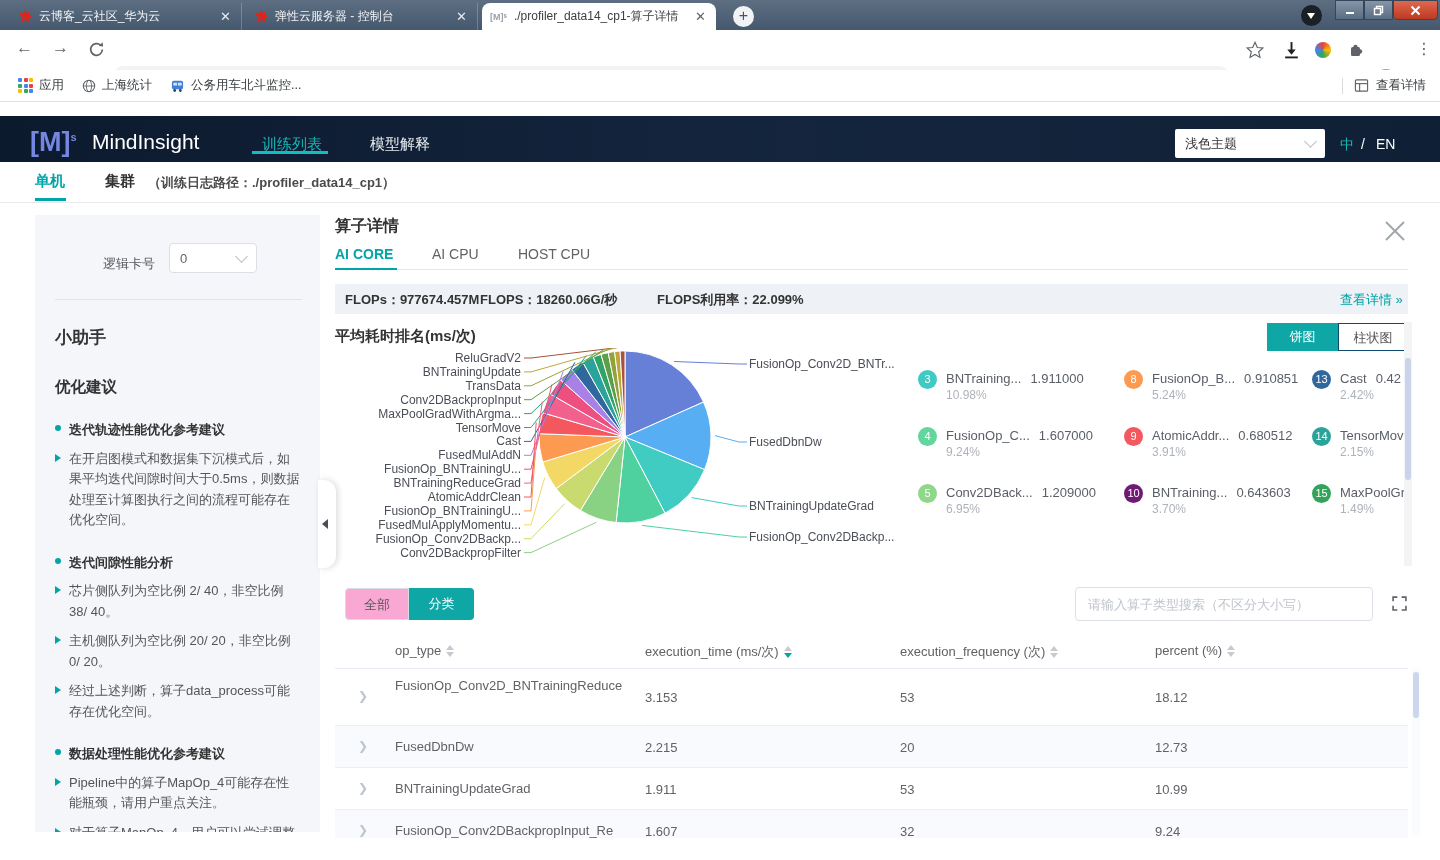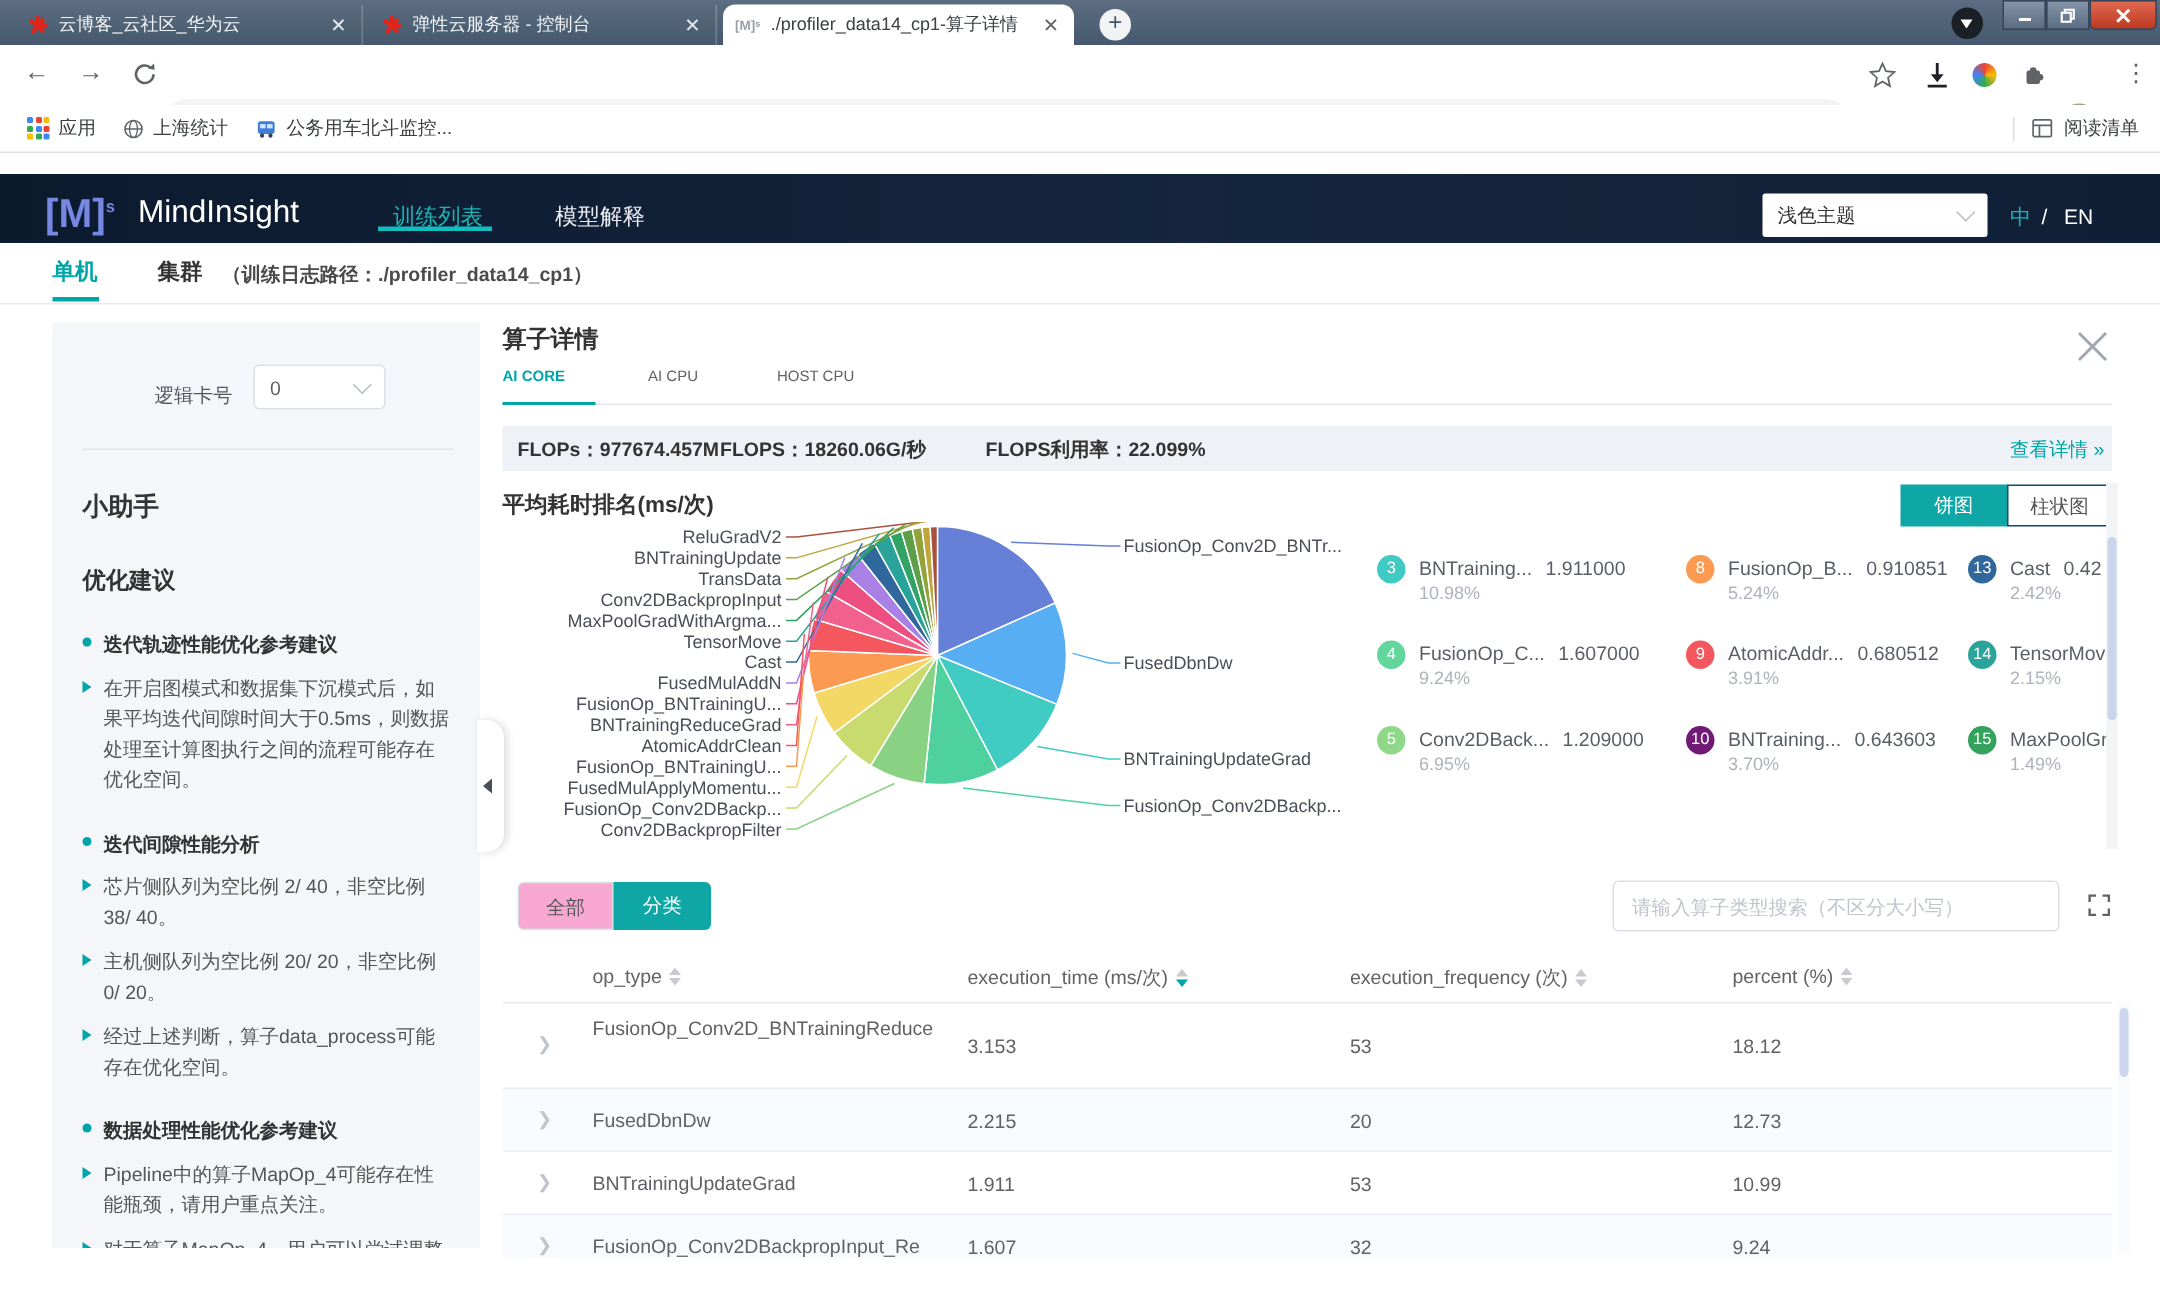--- a/index.html
+++ b/index.html
@@ -89,21 +89,21 @@
     border-left:6px solid #00a5a7;margin-top:5px;flex:none;}
   .sb-handle{position:absolute;left:318px;top:480px;width:18px;height:88px;background:#fff;
     border-radius:0 12px 12px 0;box-shadow:2px 0 6px rgba(0,0,0,.14);}
   .sb-handle i{position:absolute;left:4px;top:39px;width:0;height:0;border-top:5px solid transparent;
     border-bottom:5px solid transparent;border-right:6px solid #4a4f57;}
 
   
   .main-title{position:absolute;left:335px;top:216px;font-size:16px;font-weight:bold;color:#333;}
   .panel-close{position:absolute;left:1383px;top:219px;width:26px;height:26px;}
   .mtabs-border{position:absolute;left:335px;top:269px;width:1073px;height:1px;background:#e4e7ed;}
-  .mtab{position:absolute;top:246px;font-size:10px;color:#606266;}
+  .mtab{position:absolute;top:246px;font-size:14px;color:#606266;}
   .mtab.active{color:#00a5a7;font-weight:bold;}
   .mtab-underline{position:absolute;left:335px;top:268px;width:62px;height:2px;background:#00a5a7;}
   .statsbar{position:absolute;left:335px;top:284px;width:1073px;height:30px;background:#eef1f6;}
   .stat{position:absolute;top:7px;font-size:13px;font-weight:bold;color:#333;}
   .detail-link{position:absolute;left:1340px;top:7px;font-size:13px;color:#00a5a7;font-weight:normal;}
   .chart-title{position:absolute;left:335px;top:327px;font-size:15px;font-weight:bold;color:#333;}
   .cbtn{position:absolute;top:323px;height:28px;line-height:28px;text-align:center;font-size:13px;box-sizing:border-box;}
   .cbtn.on{background:#0fa6a6;color:#fff;}
   .cbtn.off{background:#fff;color:#555;border:1px solid #0c4a6e;}
 
@@ -280,21 +280,21 @@
         </svg>
       <span>公务用车北斗监控...</span>
     </span>
     <span class="bm-right">
       <span class="bm-div"></span>
       <svg width="15" height="15" viewBox="0 0 16 16">
           <rect x="1.5" y="2" width="13" height="12" rx="1" fill="none" stroke="#5f6368" stroke-width="1.2"></rect>
           <line x1="1.5" y1="6" x2="14.5" y2="6" stroke="#5f6368" stroke-width="1.2"></line>
           <line x1="6" y1="6" x2="6" y2="14" stroke="#5f6368" stroke-width="1.2"></line>
         </svg>
-      <span>阅读清单</span>
+      <span>查看详情</span>
     </span>
   </div>
 
   <div class="mi-header">
     <span class="mi-logo"><span>[M]</span><sup>s</sup></span>
     <span class="mi-logoname">MindInsight</span>
     <span class="mi-nav active" style="left:262px;">训练列表</span>
     <span class="mi-nav" style="left:370px;">模型解释</span>
     <div class="theme-select">
       <span>浅色主题</span>

